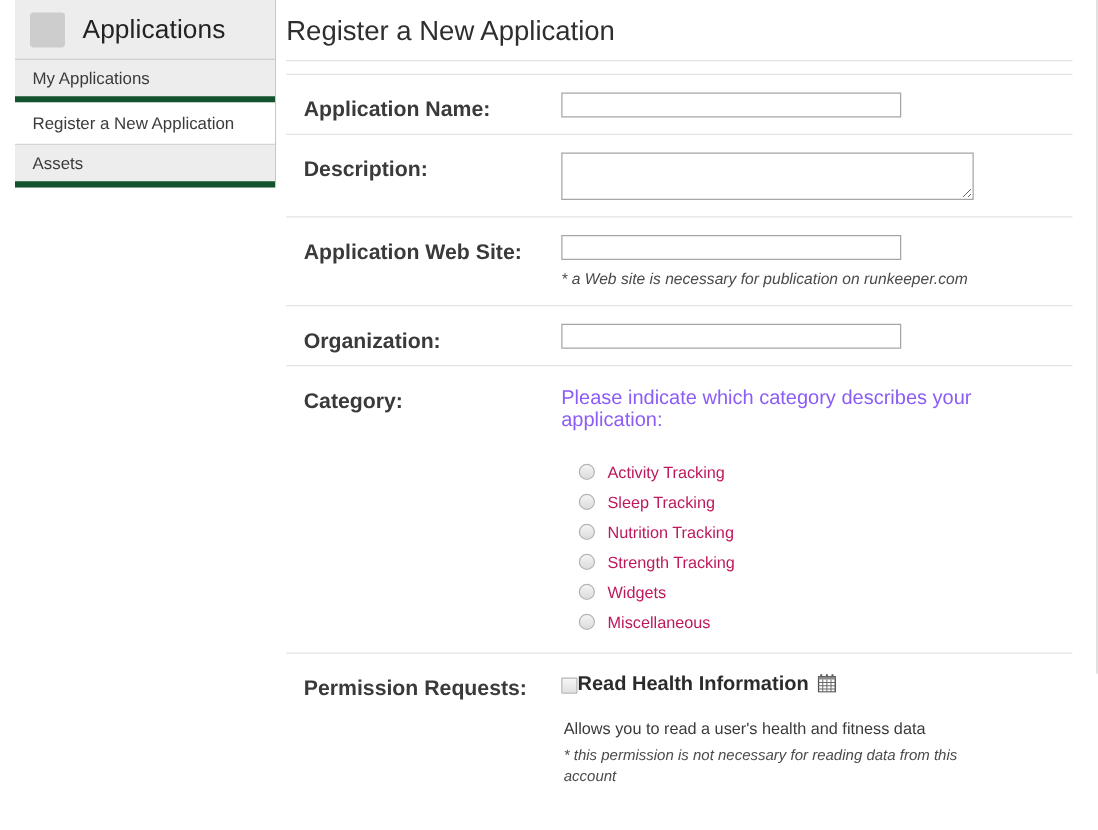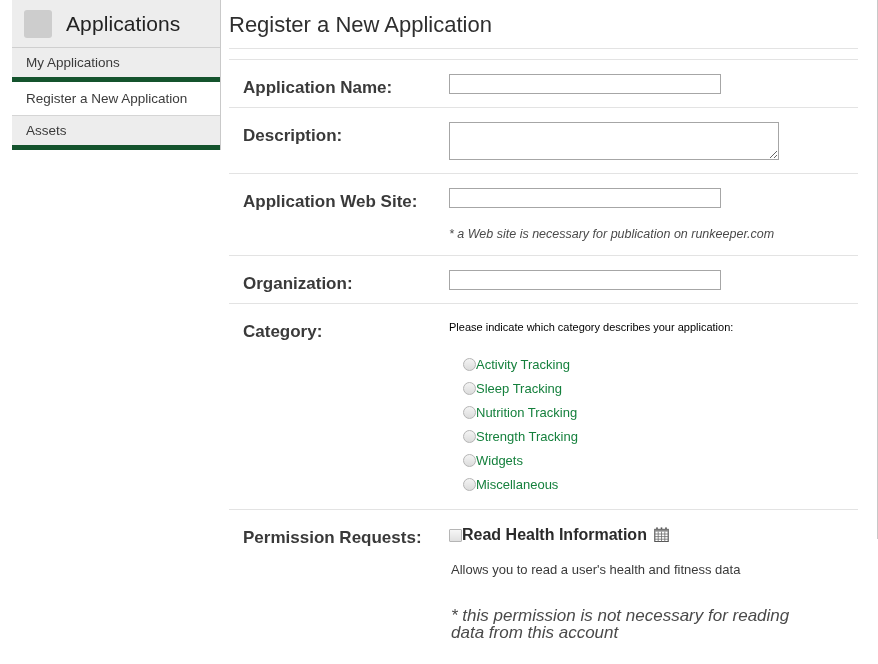--- a/index.html
+++ b/index.html
@@ -146,26 +146,26 @@
     font-size: 12px;
     padding: 2px 3px;
     outline: none;
     resize: both;
     display: block;
   }
   .note {
     font-style: italic;
     font-size: 12.5px;
     color: #4a4a4a;
-    margin-top: 18px;
+    margin-top: 7px;
     line-height: 16px;
   }
   .help-text {
-    font-size: 11px;
-    color: #000000;
+    font-size: 16px;
+    color: #8b5cf6;
     margin-top: 3px;
   }
 
   .radio-list {
     margin-top: 19px;
   }
   .radio-row {
     display: flex;
     align-items: center;
     height: 24px;
@@ -175,22 +175,23 @@
   .radio-mark {
     width: 13px;
     height: 13px;
     border-radius: 50%;
     background: linear-gradient(#f4f4f4, #dcdcdc);
     border: 1px solid #b5b5b5;
     box-sizing: border-box;
     flex: none;
   }
   .radio-label {
+    margin-left: 10px;
     font-size: 13px;
-    color: #15803d;
+    color: #be185d;
   }
 
   .perm-head {
     display: flex;
     align-items: center;
     margin-top: 2px;
   }
   .checkbox-mark {
     width: 13px;
     height: 13px;
@@ -212,23 +213,23 @@
     display: inline-block;
   }
   .perm-desc {
     font-size: 13px;
     color: #3a3a3a;
     margin-top: 18px;
     margin-left: 2px;
   }
   .perm-note {
     font-style: italic;
-    font-size: 17px;
+    font-size: 12px;
     color: #4a4a4a;
-    margin-top: 30px;
+    margin-top: 6px;
     margin-left: 2px;
     line-height: 17px;
     max-width: 352px;
   }
 </style>
 </head>
 <body>
 
 <div class="page">
 

